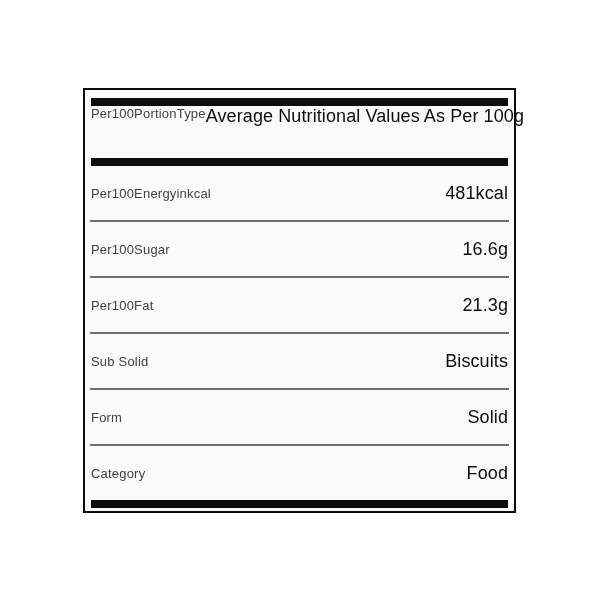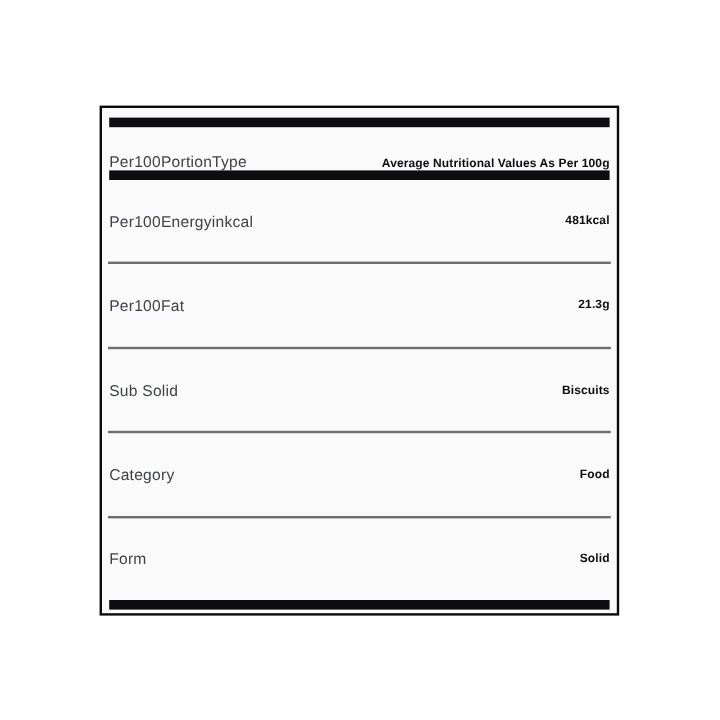--- a/index.html
+++ b/index.html
@@ -25,23 +25,23 @@
   }
   .bar {
     flex: none;
     height: 8px;
     background: #0d0d10;
     margin: 0 1px;
   }
   .bar.top { margin-top: 4px; }
   .header-row {
     flex: none;
-    height: 36px;
+    height: 52px;
     display: flex;
-    align-items: flex-end;
+    align-items: flex-start;
     justify-content: space-between;
     padding: 0 1px;
   }
   .rows {
     flex: 1;
     display: flex;
     flex-direction: column;
     min-height: 0;
   }
   .row {
@@ -54,22 +54,22 @@
   }
   .row:last-child { border-bottom: none; }
   .label {
     font-size: 13px;
     font-weight: 400;
     color: #3f4247;
     letter-spacing: 0.2px;
     white-space: nowrap;
   }
   .value {
-    font-size: 10px;
-    font-weight: 700;
+    font-size: 18px;
+    font-weight: 400;
     color: #0c0d0f;
     letter-spacing: 0.1px;
     white-space: nowrap;
     text-align: right;
   }
 </style>
 </head>
 <body>
 
 <div class="nutrition-card">
@@ -81,31 +81,35 @@
   </div>
 
   <div class="bar"></div>
 
   <div class="rows">
     <div class="row">
       <span class="label">Per100Energyinkcal</span>
       <span class="value">481kcal</span>
     </div>
     <div class="row">
+      <span class="label">Per100Sugar</span>
+      <span class="value">16.6g</span>
+    </div>
+    <div class="row">
       <span class="label">Per100Fat</span>
       <span class="value">21.3g</span>
     </div>
     <div class="row">
       <span class="label">Sub Solid</span>
       <span class="value">Biscuits</span>
     </div>
     <div class="row">
+      <span class="label">Form</span>
+      <span class="value">Solid</span>
+    </div>
+    <div class="row">
       <span class="label">Category</span>
       <span class="value">Food</span>
-    </div>
-    <div class="row">
-      <span class="label">Form</span>
-      <span class="value">Solid</span>
     </div>
   </div>
 
   <div class="bar"></div>
 </div>
 
 </body></html>

